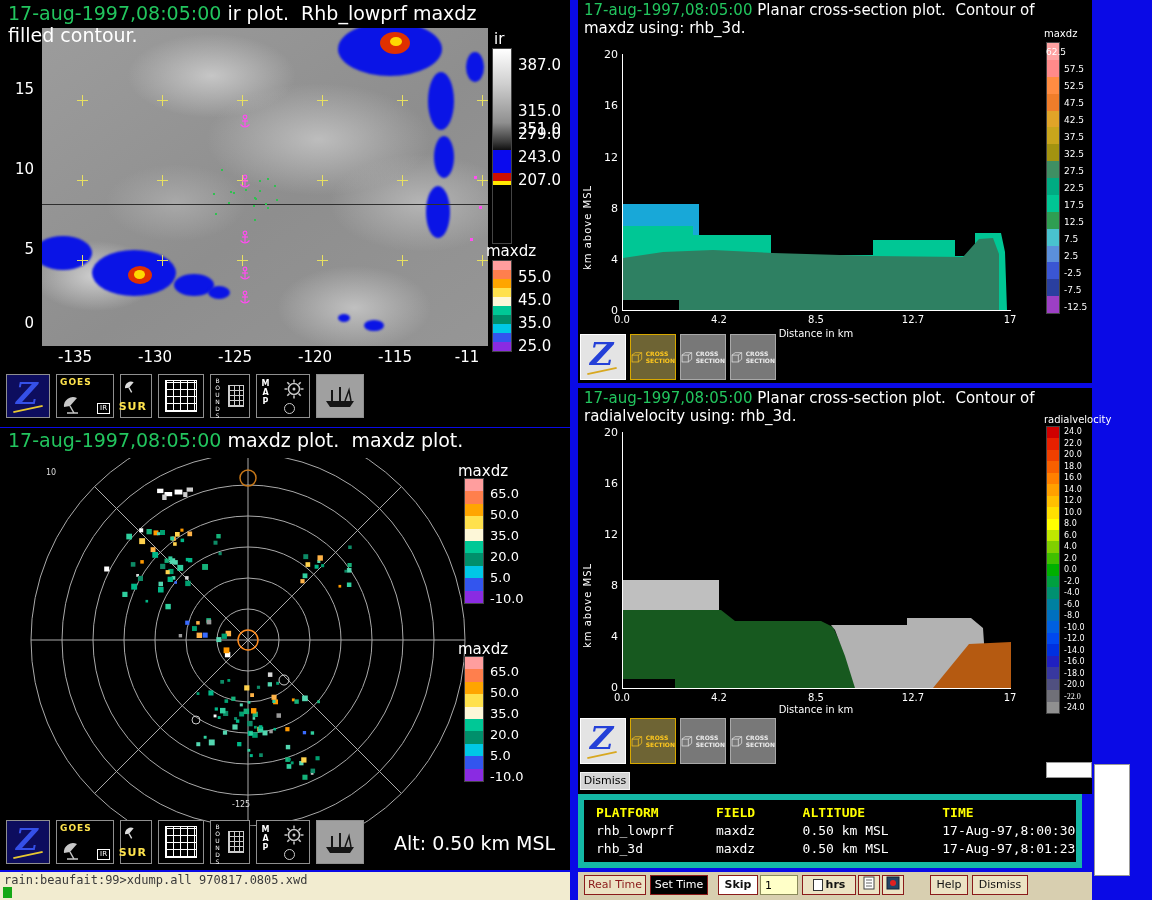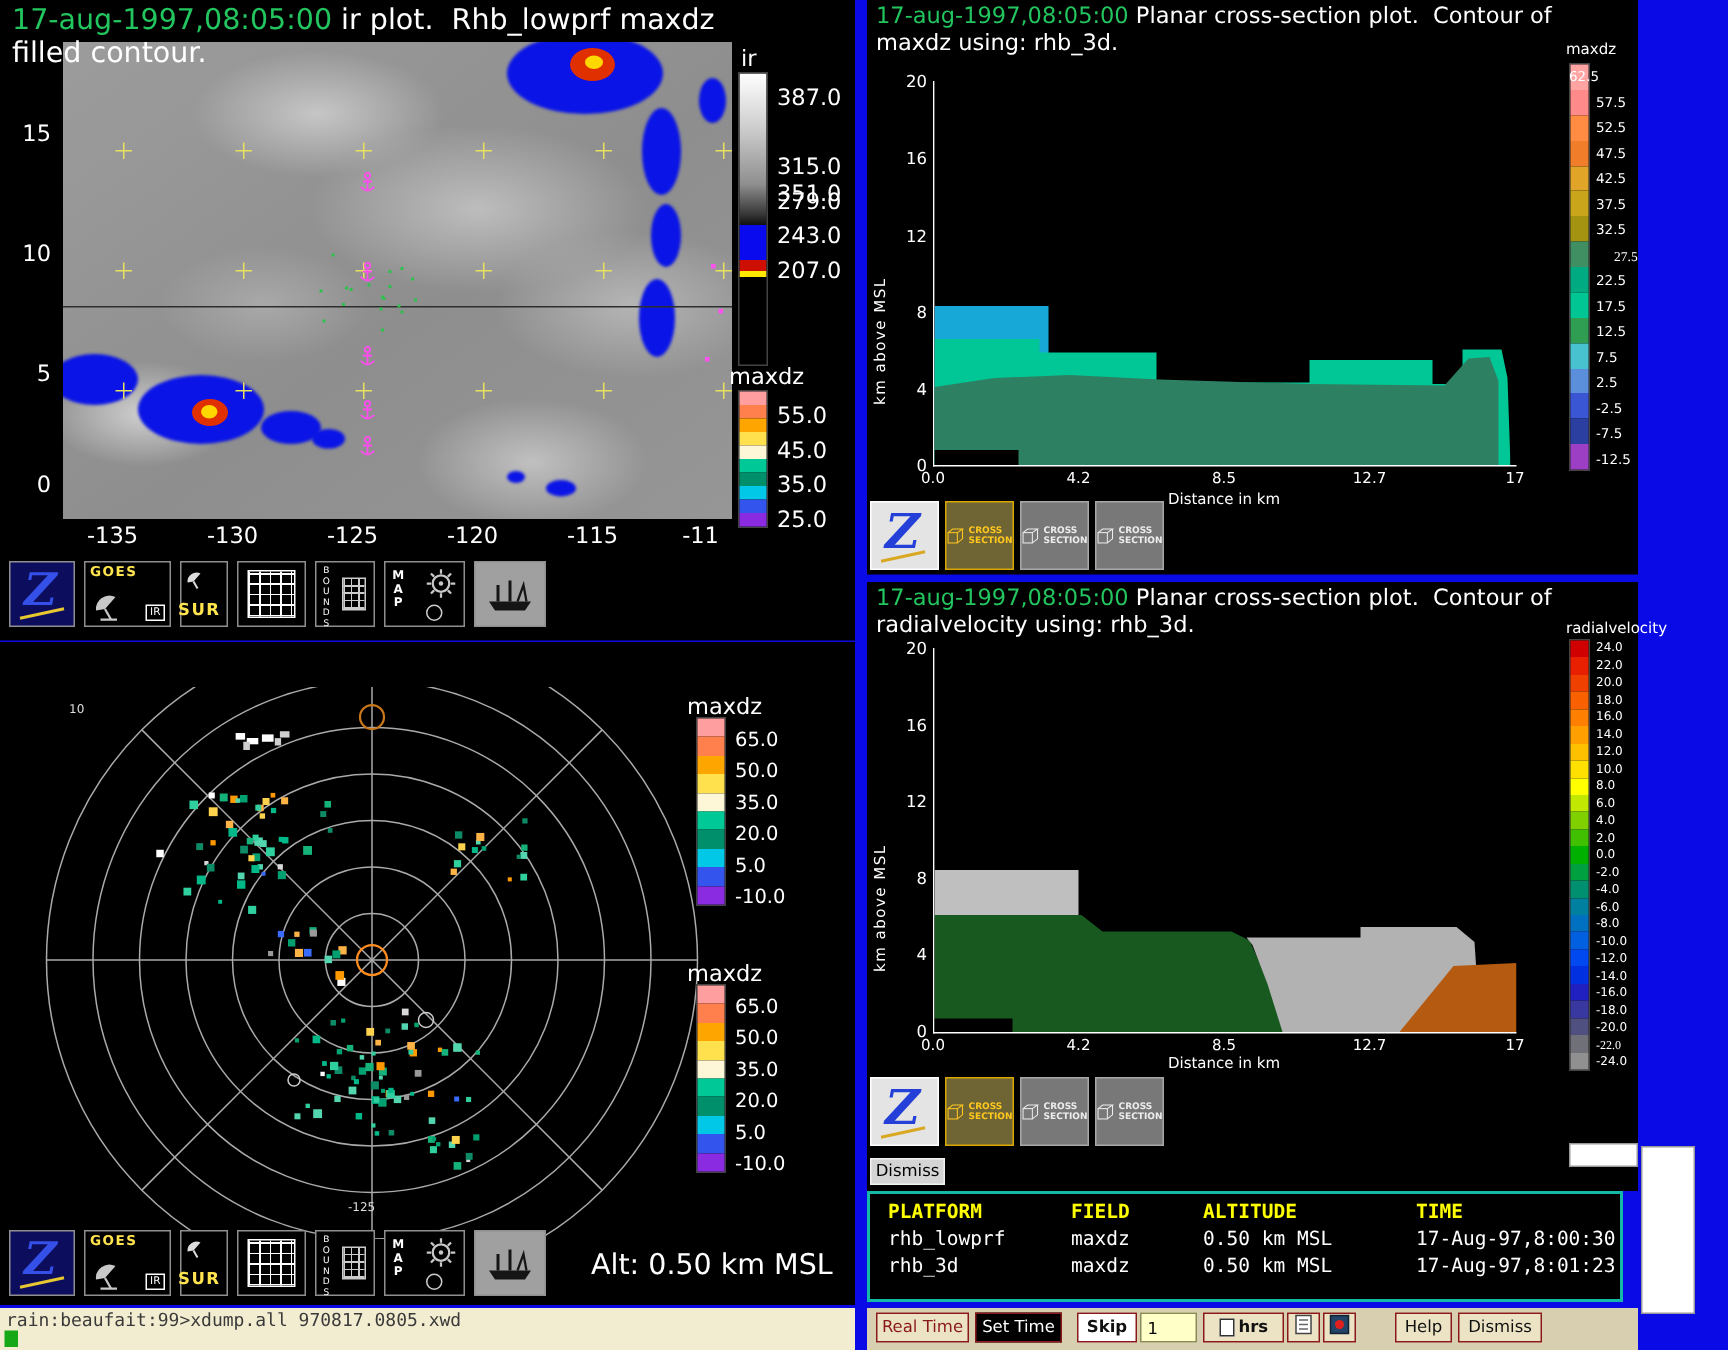--- a/index.html
+++ b/index.html
@@ -88,21 +88,21 @@
   .plot{position:absolute;background:#000;border-left:1px solid #fff;border-bottom:1px solid #fff;box-sizing:content-box}
   .ytick{position:absolute;left:18px;width:22px;text-align:right;font-size:11px;color:#fff}
   .xtick{position:absolute;transform:translateX(-50%);font-size:10px;color:#fff}
   .xlab-c{position:absolute;transform:translateX(-50%);font-size:10px;color:#fff}
   .ylab-rot{position:absolute;left:4px;writing-mode:vertical-rl;transform:rotate(180deg);font-size:10px;color:#fff;letter-spacing:1px}
 
   .tiny-lab{position:absolute;font-size:8px;color:#ddd}
   .alt-lab{position:absolute;font-size:19px;color:#fff;white-space:pre}
 
   
-  #status-table{position:absolute;left:578px;top:794px;width:504px;height:74px;background:#000;border:2px solid #14b8a6;box-sizing:border-box;font-family:"DejaVu Sans Mono",monospace;font-size:13px}
+  #status-table{position:absolute;left:578px;top:794px;width:504px;height:74px;background:#000;border:6px solid #14b8a6;box-sizing:border-box;font-family:"DejaVu Sans Mono",monospace;font-size:13px}
   .trow{display:flex;padding-left:12px;margin-top:3px;color:#fff;white-space:pre}
   .trow.thead{color:#ffff00;font-weight:bold;margin-top:5px}
   .trow span{display:inline-block;overflow:hidden;white-space:nowrap}
 
   
   #strip-br{position:absolute;left:578px;top:770px;width:514px;height:24px;background:#000}
   .dismiss-sm{position:absolute;left:580px;top:772px;width:50px;height:18px;background:#d4d4d4;border:1px solid #f2f2f2;color:#000;font-size:11px;text-align:center;line-height:16px;box-sizing:border-box}
   .wrect{position:absolute;background:#fff;border:1px solid #999;box-sizing:border-box}
 
   #terminal{position:absolute;left:0;top:872px;width:570px;height:28px;background:#f2ecd0;font-family:"DejaVu Sans Mono",monospace;font-size:12px;color:#3a3a3a}
@@ -325,20 +325,21 @@
           <path d="M3,19 L31,19 L27,25 L7,25 Z" fill="#151515"></path>
           <line x1="9" y1="19" x2="9" y2="8" stroke="#151515" stroke-width="2"></line>
           <line x1="17" y1="19" x2="17" y2="5" stroke="#151515" stroke-width="2"></line>
           <path d="M22,19 L26,8 L28,19" fill="none" stroke="#151515" stroke-width="1.5"></path>
         </svg>
     </div>
   </div>
 </div>
 
 <div class="panel" id="panel-ppi" style="left:0;top:428px;width:570px;height:442px">
+  <div class="ptitle" style="left:8px;top:2px"><span class="t-time">17-aug-1997,08:05:00</span><span class="t-rest"> maxdz plot.  maxdz plot.</span></div>
 
   <svg id="ppi" width="496" height="368" viewBox="0 0 496 368" style="position:absolute;left:0;top:30px">
     <g stroke="#c8c8c8" stroke-width="1" fill="none" opacity="0.85">
       <circle cx="248" cy="182" r="31"></circle>
         <circle cx="248" cy="182" r="62"></circle>
         <circle cx="248" cy="182" r="93"></circle>
       <circle cx="248" cy="182" r="124"></circle>
         <circle cx="248" cy="182" r="155"></circle>
         <circle cx="248" cy="182" r="186"></circle>
       <circle cx="248" cy="182" r="217"></circle>
@@ -655,21 +656,21 @@
         <div class="cbar-seg" style="background: rgb(42, 63, 159);"></div>
         <div class="cbar-seg" style="background: rgb(156, 63, 196);"></div>
       </div>
   <span class="cbar-lab" style="top: 5px; left: 0; text-align: right;">62.5</span>
       <span class="cbar-lab" style="top: 22px; left: 18px;">57.5</span>
       <span class="cbar-lab" style="top: 39px; left: 18px;">52.5</span>
       <span class="cbar-lab" style="top: 56px; left: 18px;">47.5</span>
       <span class="cbar-lab" style="top: 73px; left: 18px;">42.5</span>
       <span class="cbar-lab" style="top: 90px; left: 18px;">37.5</span>
       <span class="cbar-lab" style="top: 107px; left: 18px;">32.5</span>
-      <span class="cbar-lab" style="top: 124px; left: 30px; font-family: Liberation Serif, serif;">27.5</span>
+      <span class="cbar-lab" style="top: 124px; left: 18px;">27.5</span>
       <span class="cbar-lab" style="top: 141px; left: 18px;">22.5</span>
       <span class="cbar-lab" style="top: 158px; left: 18px;">17.5</span>
       <span class="cbar-lab" style="top: 175px; left: 18px;">12.5</span>
       <span class="cbar-lab" style="top: 192px; left: 18px;">7.5</span>
       <span class="cbar-lab" style="top: 209px; left: 18px;">2.5</span>
       <span class="cbar-lab" style="top: 226px; left: 18px;">-2.5</span>
       <span class="cbar-lab" style="top: 243px; left: 18px;">-7.5</span>
       <span class="cbar-lab" style="top: 260px; left: 18px;">-12.5</span>
     </div>
 

